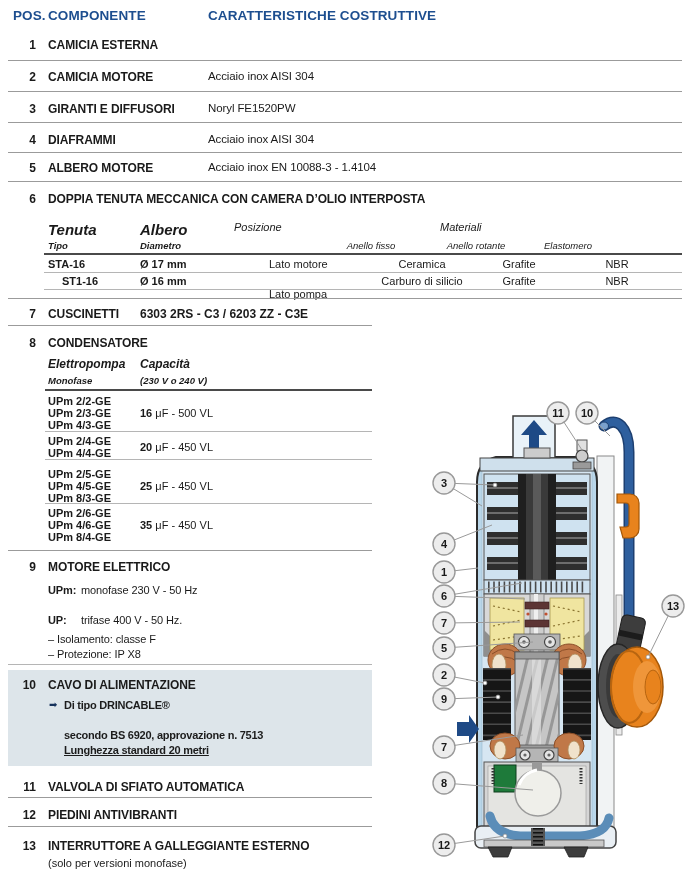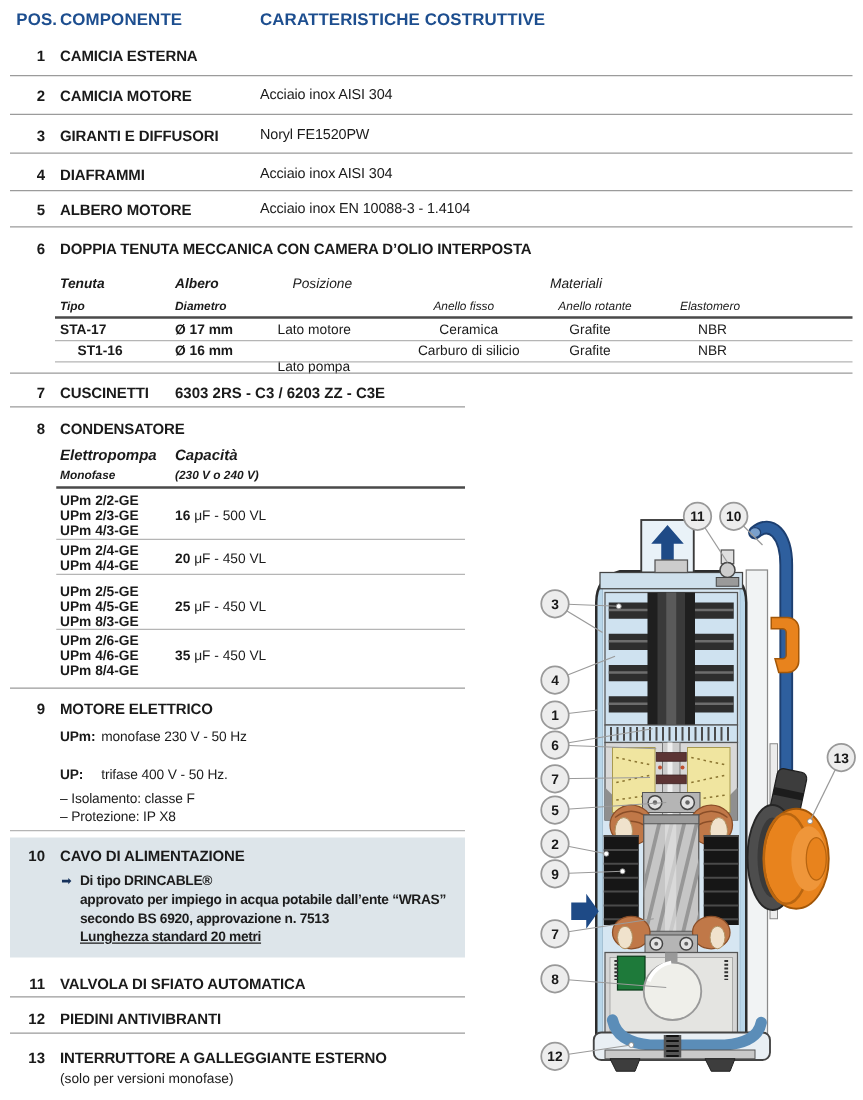--- a/index.html
+++ b/index.html
@@ -7,25 +7,25 @@
         font-family:"Liberation Sans",sans-serif;color:#1a1a1a;}
   .abs{position:absolute;white-space:nowrap;}
   .hline{position:absolute;height:1px;background:#9b9b9b;}
   .hline.dark{height:2px;background:#4a4a4a;}
   .hline.thin{background:#b5b5b5;}
   .hd{font-size:13.5px;font-weight:bold;color:#1d4e8f;letter-spacing:.1px;}
   .posnum{left:10px;width:26px;text-align:right;font-weight:bold;font-size:12px;}
   .cname{left:48px;font-weight:bold;font-size:12px;letter-spacing:-.1px;}
   .cdesc{left:208px;font-size:11.5px;letter-spacing:-.1px;}
   .bdesc{left:140px;font-weight:bold;font-size:12px;text-align:right;}
-  .it-b{font-style:italic;font-weight:bold;font-size:11px;}
+  .it-b{font-style:italic;font-weight:bold;font-size:15px;}
   .it{font-style:italic;font-size:11px;margin-left:12px;}
   .it-b-sm{font-style:italic;font-weight:bold;font-size:9.5px;}
   .it-sm{font-style:italic;font-size:9.5px;}
-  .cell{font-size:11px;}
+  .cell{font-size:11px;margin-left:47px;}
   .cell-b{font-size:11px;font-weight:bold;}
   .ctr{text-align:center;}
   .model{left:48px;font-weight:bold;font-size:11px;}
   .capval{left:140px;font-size:11px;}
   .capval b{font-weight:bold;}
   .m9{font-size:11px;letter-spacing:-.1px;}
   .hl-box{position:absolute;left:8px;top:670px;width:364px;height:96px;background:#dde5ea;}
   .hl-line{font-weight:bold;font-size:11px;letter-spacing:-.25px;color:#1c1c1c;}
   .underline{text-decoration:underline;}
   svg text{font-family:"Liberation Sans",sans-serif;}
@@ -71,21 +71,21 @@
   <div class="abs it" style="left:222px;top:221px">Posizione</div>
   <div class="abs it" style="left:428px;top:221px">Materiali</div>
 
   <div class="abs it-b-sm" style="left:48px;top:240px">Tipo</div>
   <div class="abs it-b-sm" style="left:140px;top:240px">Diametro</div>
   <div class="abs it-sm ctr" style="left:331px;top:240px;width:80px">Anello fisso</div>
   <div class="abs it-sm ctr" style="left:436px;top:240px;width:80px">Anello rotante</div>
   <div class="abs it-sm ctr" style="left:528px;top:240px;width:80px">Elastomero</div>
   <div class="hline dark" style="left:44px;top:253px;width:638px"></div>
 
-  <div class="abs cell-b" style="left:48px;top:258px">STA-17</div>
+  <div class="abs cell-b" style="left:48px;top:258px">STA-16</div>
   <div class="abs cell-b" style="left:140px;top:258px">Ø 17 mm</div>
   <div class="abs cell" style="left:222px;top:258px">Lato motore</div>
   <div class="abs cell ctr" style="left:315px;top:258px;width:120px">Ceramica</div>
   <div class="abs cell ctr" style="left:432px;top:258px;width:80px">Grafite</div>
   <div class="abs cell ctr" style="left:530px;top:258px;width:80px">NBR</div>
   <div class="hline thin" style="left:44px;top:272px;width:638px"></div>
 
   <div class="abs cell-b" style="left:62px;top:275px">ST1-16</div>
   <div class="abs cell-b" style="left:140px;top:275px">Ø 16 mm</div>
   <div class="abs cell" style="left:222px;top:288px">Lato pompa</div>
@@ -139,21 +139,20 @@
   <div class="abs m9" style="left:81px;top:614px">trifase 400 V - 50 Hz.</div>
   <div class="abs m9" style="left:48px;top:633px">– Isolamento: classe F</div>
   <div class="abs m9" style="left:48px;top:648px">– Protezione:  IP X8</div>
   <div class="hline thin" style="left:8px;top:664px;width:364px"></div>
 
   <div class="hl-box"></div>
   <div class="abs posnum" style="top:678px">10</div>
   <div class="abs cname" style="top:678px">CAVO DI ALIMENTAZIONE</div>
   <div class="abs" style="left:49px;top:699px;font-size:10px;color:#16325c">➡</div>
   <div class="abs hl-line" style="left:64px;top:699px">Di tipo DRINCABLE®</div>
-  <div class="abs hl-line" style="left:64px;top:714px">approvato per impiego in acqua potabile dall’ente “WRAS”</div>
   <div class="abs hl-line" style="left:64px;top:729px">secondo BS 6920, approvazione n. 7513</div>
   <div class="abs hl-line underline" style="left:64px;top:744px">Lunghezza standard 20 metri</div>
 
   <div class="abs posnum" style="top:780px">11</div>
   <div class="abs cname" style="top:780px">VALVOLA DI SFIATO AUTOMATICA</div>
   <div class="hline" style="left:8px;top:797px;width:364px"></div>
 
   <div class="abs posnum" style="top:808px">12</div>
   <div class="abs cname" style="top:808px">PIEDINI ANTIVIBRANTI</div>
   <div class="hline" style="left:8px;top:826px;width:364px"></div>

